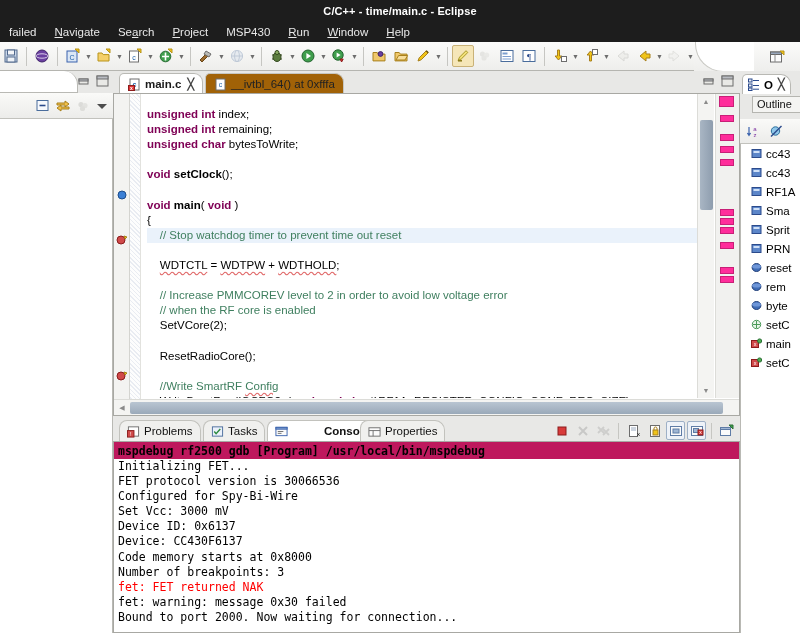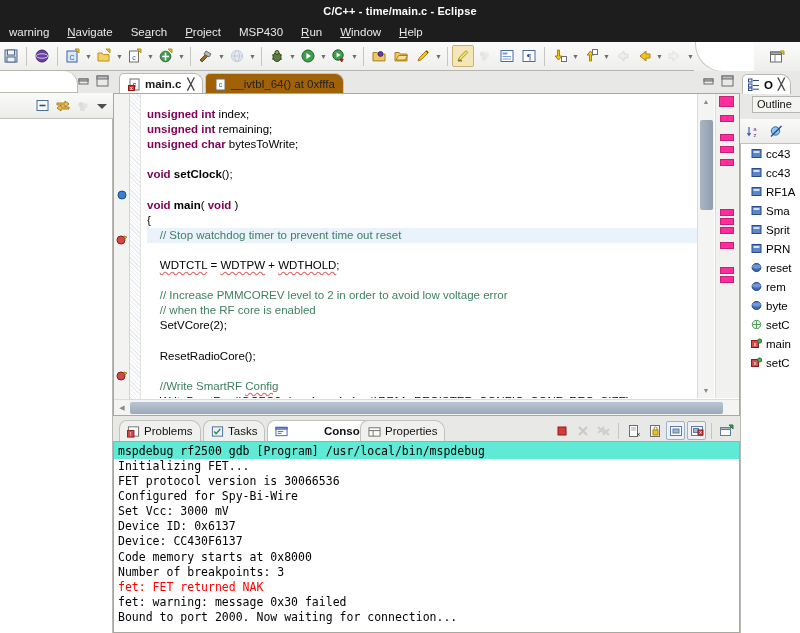--- a/index.html
+++ b/index.html
@@ -166,21 +166,21 @@
   .bp-tab.active { background:#ffffff; font-weight:bold; }
   .bp-ctrls { position:absolute; right:4px; top:4px; height:21px; display:flex; align-items:center; gap:2px; }
   .bp-sep { width:1px; height:16px; background:#c6c6c2; margin:0 3px; }
   .bpbtn { width:19px;height:19px; display:flex;align-items:center;justify-content:center; }
   .bpbtn.on { background:#eef2f8; border:1px solid #9eb0c6; border-radius:2px;}
   .bpbtn.dim{ opacity:.33; }
   .bp-frame { position:absolute; left:0; top:25px; width:627px; bottom:0; background:#ffffff; border:1px solid #a8a8a3; }
   .bp-head {
     position:absolute; left:0; top:0; right:0; height:17px;
     font-family:"DejaVu Sans Mono","Liberation Mono",monospace; font-size:11.5px;
-    padding:2px 0 0 4px; color:#000; background:#5eead4;
+    padding:2px 0 0 4px; color:#000; background:#be185d;font-weight:bold;
   }
   pre.console {
     position:absolute; left:0; top:17px; right:0; bottom:0; margin:0; padding:0 0 0 4px;
     font-family:"DejaVu Sans Mono","Liberation Mono",monospace;
     font-size:11.5px; line-height:15.1px; white-space:pre; color:#000;
     overflow:hidden;
   }
   .err { color:#ff0000; }
 
   
@@ -207,21 +207,21 @@
 </head>
 <body>
 
 <div id="app">
 
   <div class="titlebar">
     <span class="ttl">C/C++ - time/main.c - Eclipse</span>
   </div>
 
   <div class="menubar" id="menubar">
-      <div class="menuitem">warning</div>
+      <div class="menuitem">failed</div>
       <div class="menuitem"><span class="uk">N</span>avigate</div>
       <div class="menuitem">Se<span class="uk">a</span>rch</div>
       <div class="menuitem"><span class="uk">P</span>roject</div>
       <div class="menuitem">MSP430</div>
       <div class="menuitem"><span class="uk">R</span>un</div>
       <div class="menuitem"><span class="uk">W</span>indow</div>
       <div class="menuitem"><span class="uk">H</span>elp</div>
     </div>
 
   <div class="toolbar" id="toolbar">

